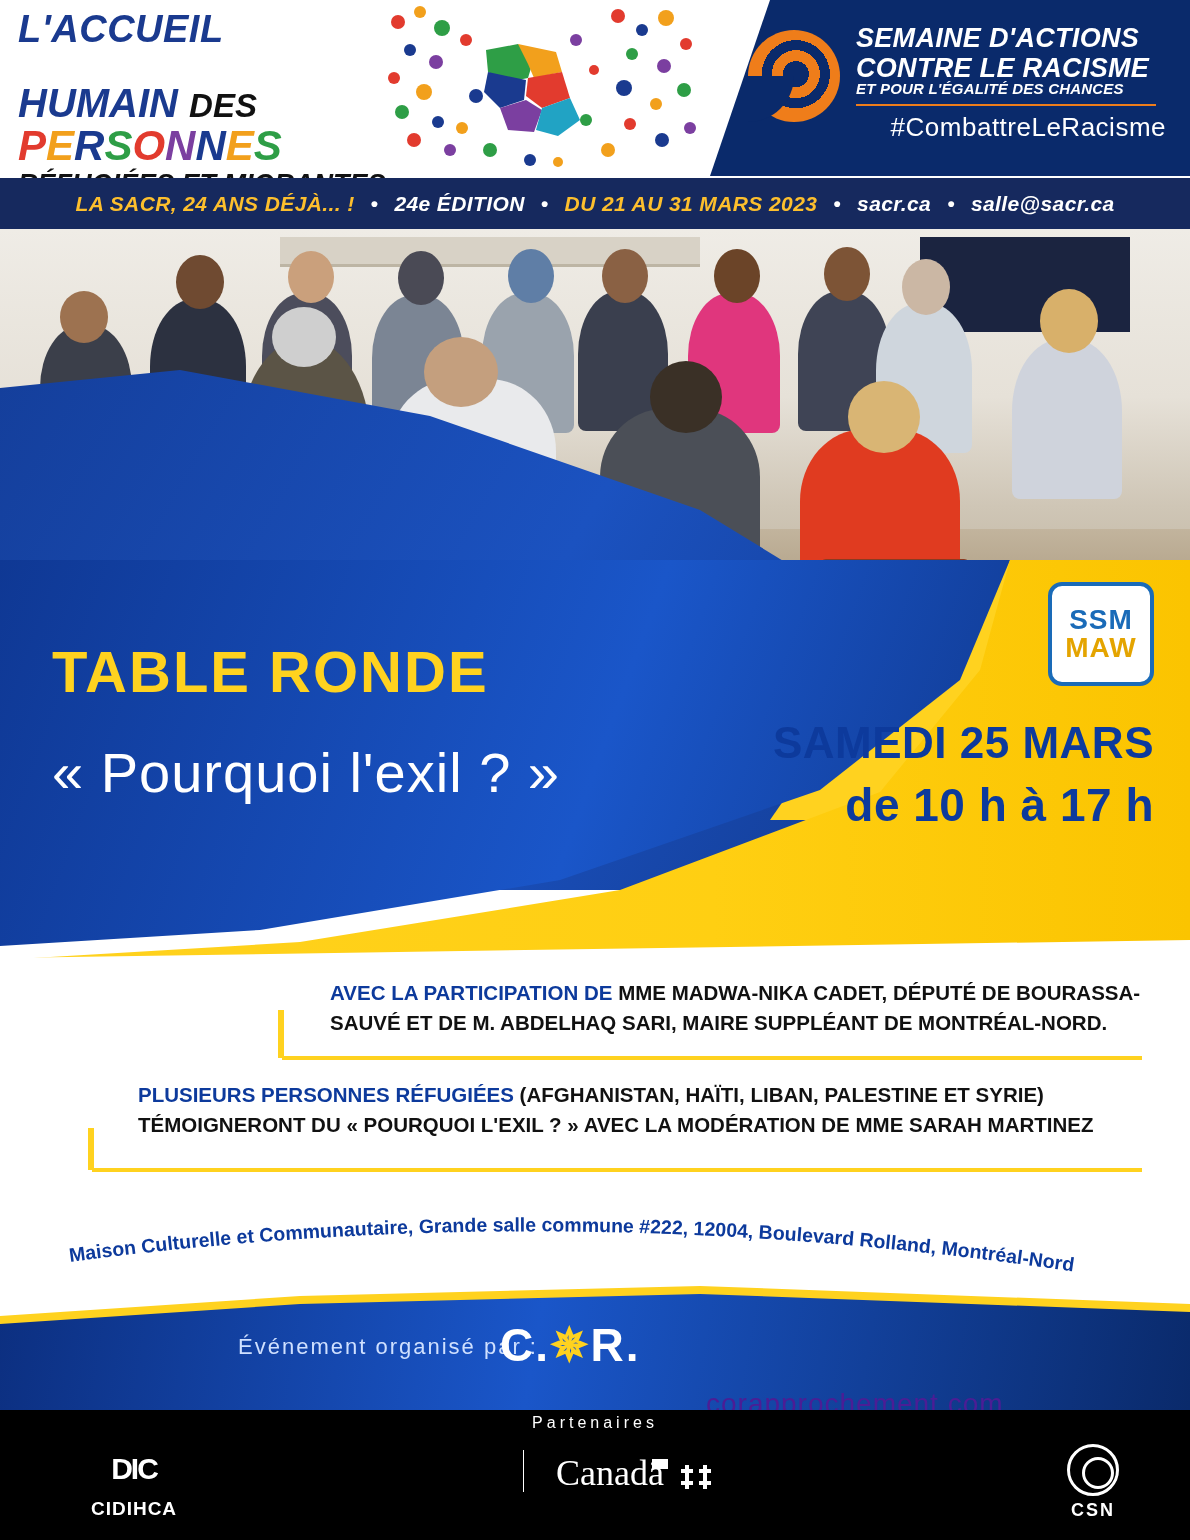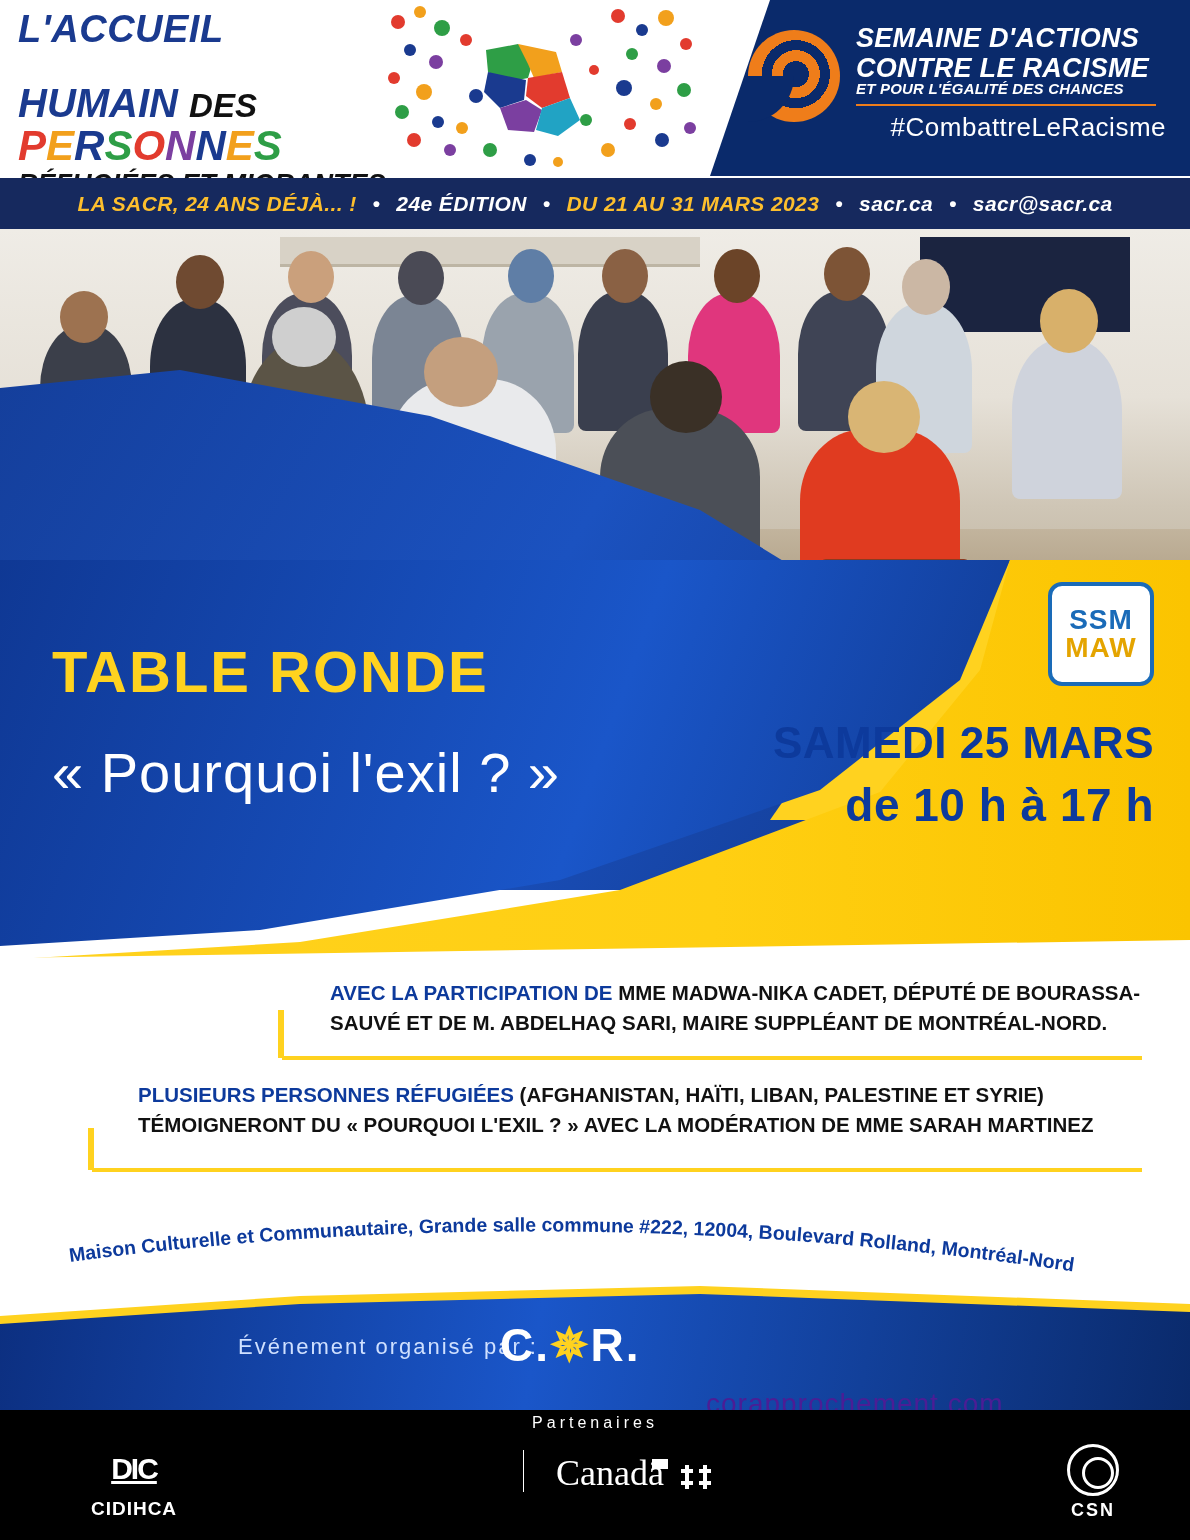--- a/index.html
+++ b/index.html
@@ -242,21 +242,21 @@
   .footer {
     position: absolute; left: 0; top: 1410px; width: 1190px; height: 130px;
     background: #000000;
   }
   .partners-label {
     position: absolute; left: 0; top: 1414px; width: 1190px;
     text-align: center; color: #ffffff; font-size: 16px; letter-spacing: 4px;
   }
   .logo { position: absolute; color: #ffffff; }
   .logo-cidihca { left: 74px; top: 1452px; text-align: center; width: 120px; }
-  .logo-cidihca .mark { font-size: 30px; font-weight: bold; letter-spacing: -2px; text-decoration: underline; }
+  .logo-cidihca .mark { font-size: 30px; font-weight: bold; letter-spacing: -2px; }
   .logo-cidihca .nm { font-size: 19px; font-weight: bold; letter-spacing: 1px; margin-top: 12px;}
   .canada-wrap { position: absolute; left: 222px; top: 1450px; display: flex; align-items: center; gap: 10px;}
   .canada-div { width: 1px; height: 42px; background: #fff; }
   .canada-word { font-family: "Liberation Serif", serif; font-size: 36px; letter-spacing: 1px; }
   .canada-flag { display: inline-block; width: 16px; height: 10px; background: #fff; margin-left: 4px; vertical-align: 14px;}
   .logo-quebec { left: 556px; top: 1452px; font-family: "Liberation Serif", serif; font-size: 36px; }
   .qc-flag { display: inline-block; width: 34px; height: 26px; margin-left: 8px; vertical-align: -4px; }
   .logo-mtl { left: 784px; top: 1452px; font-family: "Liberation Serif", serif; font-size: 36px; }
   .mtl-rose { display: inline-block; width: 34px; height: 34px; margin-left: 10px; vertical-align: -8px; }
   .logo-csn { left: 1048px; top: 1444px; text-align: center; width: 90px; }
@@ -345,21 +345,21 @@
 
   <div class="bluebar">
     <span>LA SACR, 24 ANS DÉJÀ... !</span>
     <span class="white">•</span>
     <span class="white">24e ÉDITION</span>
     <span class="white">•</span>
     <span>DU 21 AU 31 MARS 2023</span>
     <span class="white">•</span>
     <span class="white">sacr.ca</span>
     <span class="white">•</span>
-    <span class="white">sacr@sacr.ca</span>
+    <span class="white">salle@sacr.ca</span>
   </div>
 
   <div class="photo">
     <div class="room"></div>
     <div class="wallshelf"></div>
     <div class="screen"></div>
     <div class="floor"></div>
 
     <div class="person" style="left:40px;top:96px;width:92px;height:140px;background:#3b3f4a;"></div>
     <div class="head" style="left:60px;top:62px;width:48px;height:52px;background:#9d7250;"></div>

